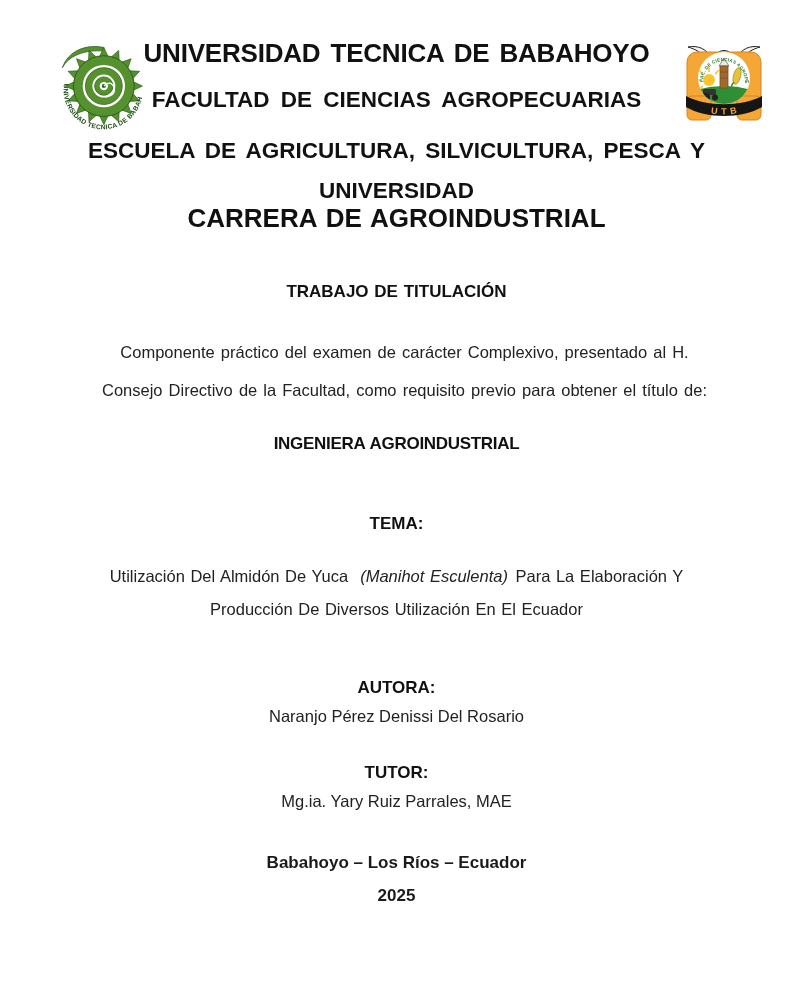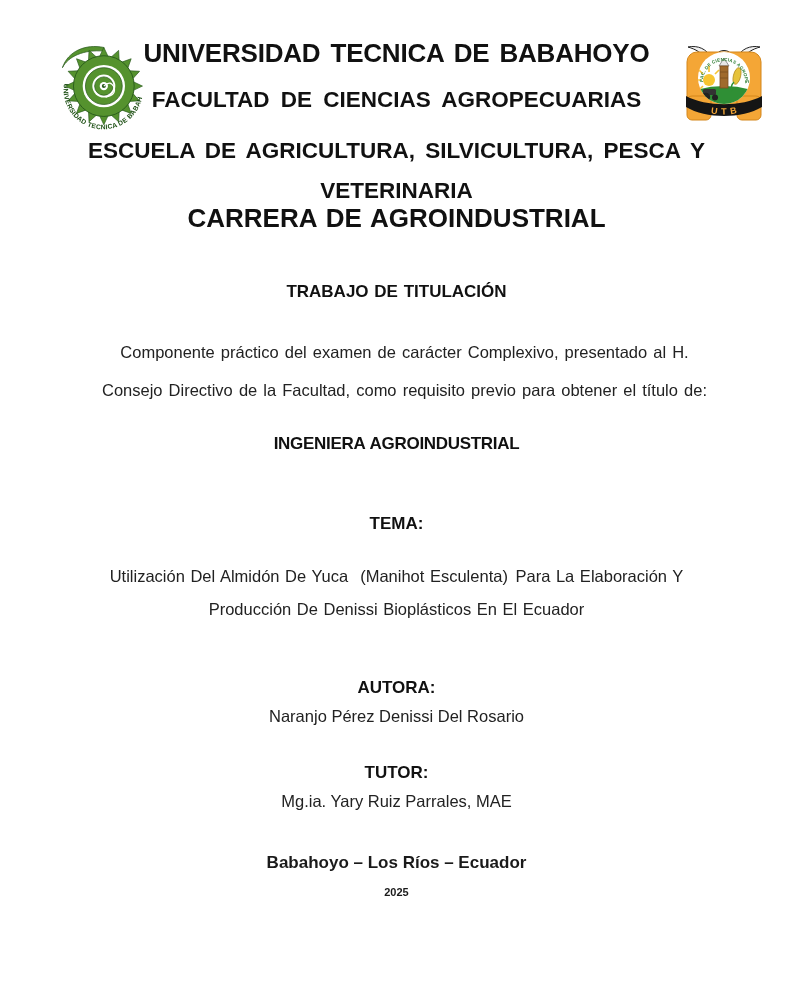--- a/index.html
+++ b/index.html
@@ -16,28 +16,28 @@
   .h1{top:38px;font-size:26px;font-weight:bold;letter-spacing:-0.2px;word-spacing:3px;color:#111;}
   .h2{top:87px;font-size:22.5px;font-weight:bold;word-spacing:5px;color:#111;}
   .h3{top:131px;font-size:22.5px;font-weight:bold;line-height:40px;word-spacing:4px;color:#111;}
   .h4{top:203px;font-size:26px;font-weight:bold;word-spacing:2px;color:#111;}
   .label{font-size:17px;font-weight:bold;color:#111;word-spacing:1px;}
   .work-type{top:282px;}
   .intro{top:334px;font-size:16.5px;line-height:37.5px;color:#222;word-spacing:1.5px;padding-left:16px;}
   .degree{top:434px;letter-spacing:-0.3px;}
   .topic-label{top:514px;}
   .topic{top:560px;font-size:16.5px;line-height:33px;color:#222;word-spacing:1px;}
-  .topic .it{margin-left:12px;}
+  .topic .it{font-style:italic;margin-left:12px;}
   .topic .tail{margin-left:2px;}
   .author-label{top:678px;}
   .author{top:707px;font-size:16.5px;color:#222;}
   .tutor-label{top:763px;}
   .tutor{top:792px;font-size:16.5px;color:#222;}
   .location{top:853px;font-size:17px;font-weight:bold;}
-  .year{top:886px;font-size:11px;font-weight:bold;}
+  .year{top:886px;font-size:17px;font-weight:bold;}
   .logo{position:absolute;}
   .logo-left{left:56px;top:40px;}
   .logo-right{left:679px;top:44px;}
 </style>
 </head>
 <body>
 
 <div class="page">
 
   <div class="logo logo-left">
@@ -133,32 +133,32 @@
       </text>
       <text font-size="4.6" font-weight="bold" fill="#2e7d32" letter-spacing="0.2">
         <textPath href="#crestTextPath" startOffset="0%">FAC. DE CIENCIAS AGROPECUARIAS</textPath>
       </text>
     </svg>
   </div>
 
   <div class="abs h1">UNIVERSIDAD TECNICA DE BABAHOYO</div>
   <div class="abs h2">FACULTAD DE CIENCIAS AGROPECUARIAS</div>
   <div class="abs h3 pre">ESCUELA DE AGRICULTURA, SILVICULTURA, PESCA Y
-VETERINARIA</div>
+UNIVERSIDAD</div>
   <div class="abs h4">CARRERA DE AGROINDUSTRIAL</div>
 
   <div class="abs label work-type">TRABAJO DE TITULACIÓN</div>
   <div class="abs intro pre">Componente práctico del examen de carácter Complexivo, presentado al H.
 Consejo Directivo de la Facultad, como requisito previo para obtener el título de:</div>
   <div class="abs label degree">INGENIERA AGROINDUSTRIAL</div>
 
   <div class="abs label topic-label">TEMA:</div>
   <div class="abs topic">
     <div><span>Utilización Del Almidón De Yuca</span><span class="it">(Manihot Esculenta)</span> <span class="tail">Para La Elaboración Y</span></div>
-    <div>Producción De Denissi Bioplásticos En El Ecuador</div>
+    <div>Producción De Diversos Utilización En El Ecuador</div>
   </div>
 
   <div class="abs label author-label">AUTORA:</div>
   <div class="abs label tutor-label">TUTOR:</div>
 
   <div class="abs author">Naranjo Pérez Denissi Del Rosario</div>
   <div class="abs tutor">Mg.ia. Yary Ruiz Parrales, MAE</div>
 
   <div class="abs location">Babahoyo – Los Ríos – Ecuador</div>
   <div class="abs year">2025</div>

